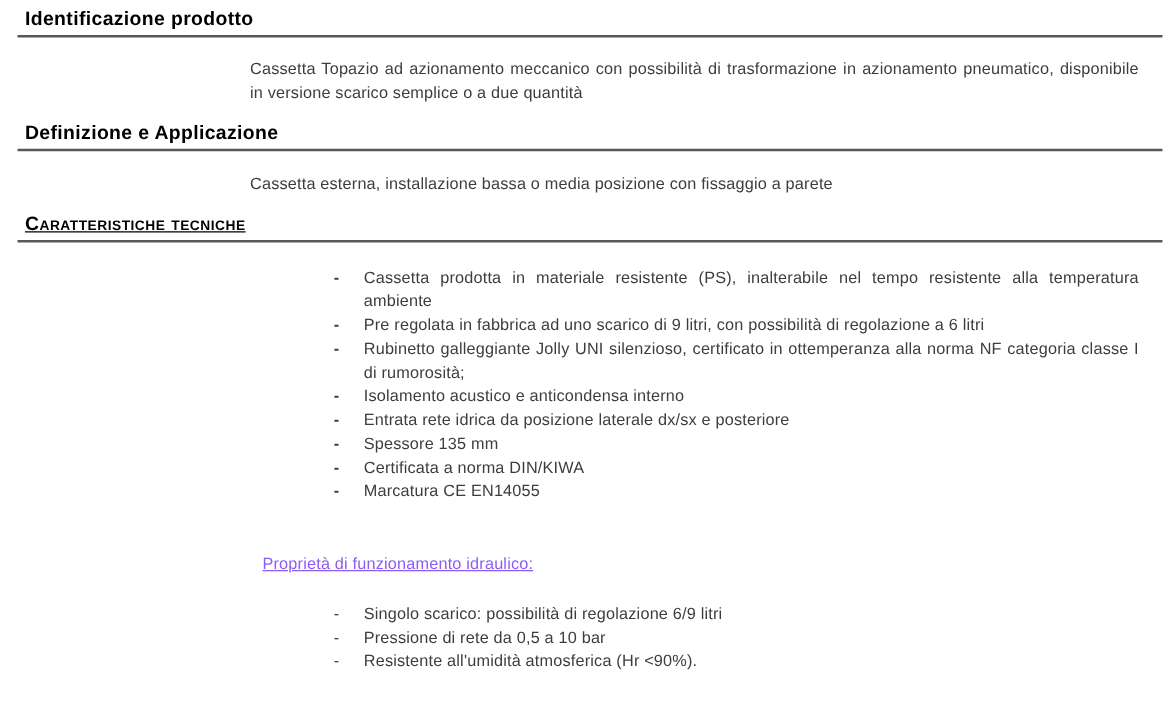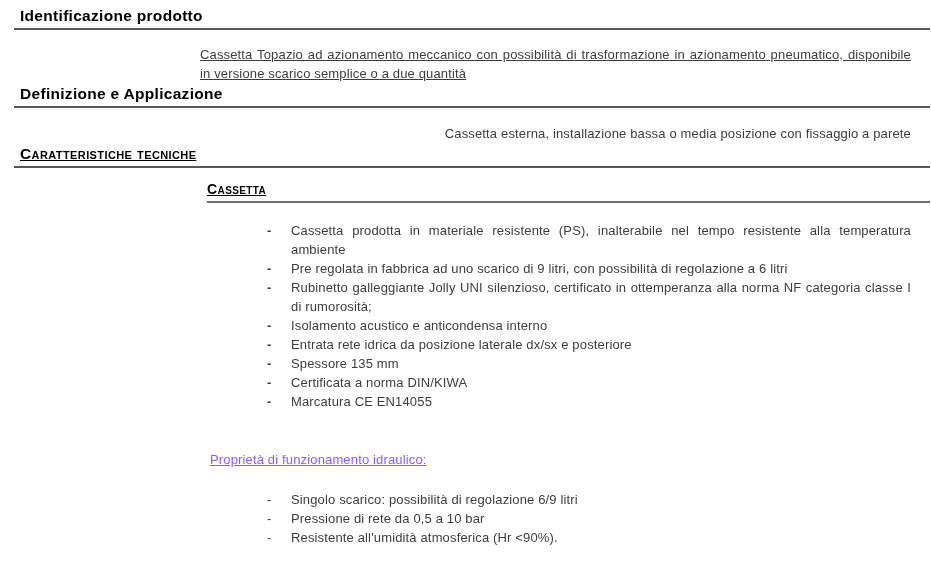--- a/index.html
+++ b/index.html
@@ -34,27 +34,27 @@
   .smallcaps {
     font-variant: small-caps;
     letter-spacing: 0.4px;
     text-decoration: underline;
   }
   .rule {
     height: 0;
     border-top: 2px solid #585858;
     margin: 3px 1px 0 0;
   }
-  .h2-gap { margin-top: 2px; }
+  .h2-gap { margin-top: 15px; }
   .body-par {
     margin: 15px 20px 0 186px;
     color: #3d3d3d;
   }
-  .justify { text-align: justify; text-decoration: underline; }
-  .body-par.second { margin-top: 16px; text-align: right; }
+  .justify { text-align: justify; }
+  .body-par.second { margin-top: 16px; }
   .subsection {
     margin: 14px 0 0 193px;
   }
   .sub-heading {
     margin: 0;
     font-size: 14px;
     line-height: 15px;
     font-weight: 700;
     color: #000000;
   }
@@ -97,24 +97,20 @@
   <p class="body-par justify">Cassetta Topazio ad azionamento meccanico con possibilità di trasformazione in azionamento pneumatico, disponibile in versione scarico semplice o a due quantità</p>
 
   <h1 class="main-heading h2-gap">Definizione e Applicazione</h1>
   <div class="rule"></div>
 
   <p class="body-par second">Cassetta esterna, installazione bassa o media posizione con fissaggio a parete</p>
 
   <h1 class="main-heading h2-gap smallcaps">Caratteristiche tecniche</h1>
   <div class="rule"></div>
 
-  <div class="subsection">
-    <h2 class="sub-heading smallcaps">Cassetta</h2>
-    <div class="sub-rule"></div>
-  </div>
 
   <div class="feature-list">
     <div class="list-row">
       <span class="marker">-</span>
       <span class="text">Cassetta prodotta in materiale resistente (PS), inalterabile nel tempo resistente alla temperatura ambiente</span>
     </div>
     <div class="list-row">
       <span class="marker">-</span>
       <span class="text">Pre regolata in fabbrica ad uno scarico di 9 litri, con possibilità di regolazione a 6 litri</span>
     </div>

